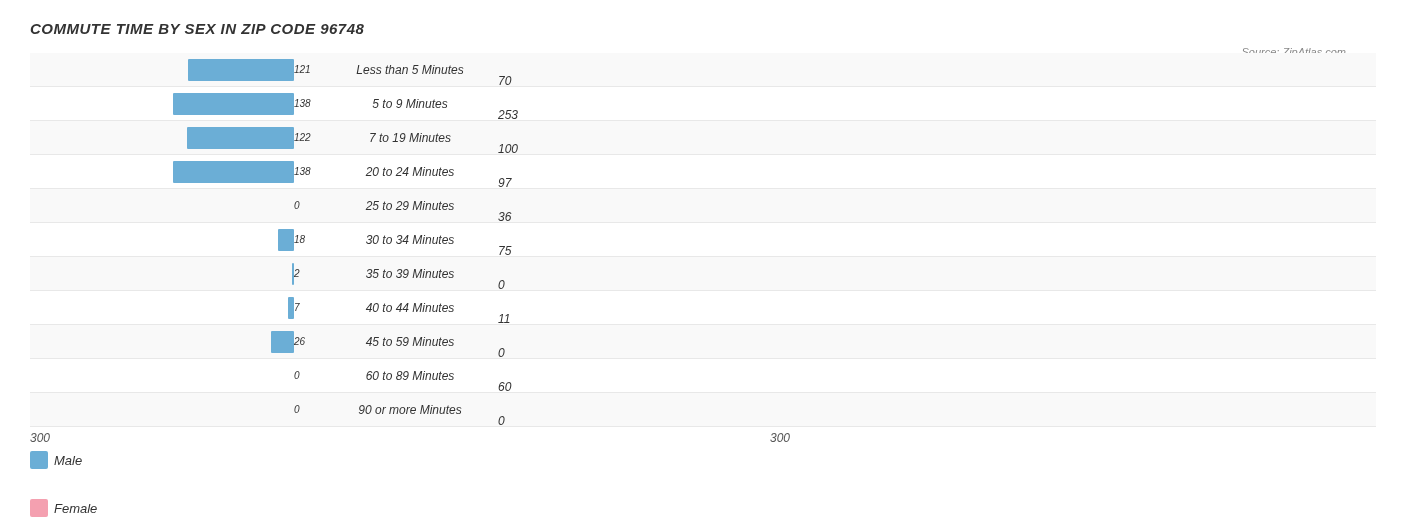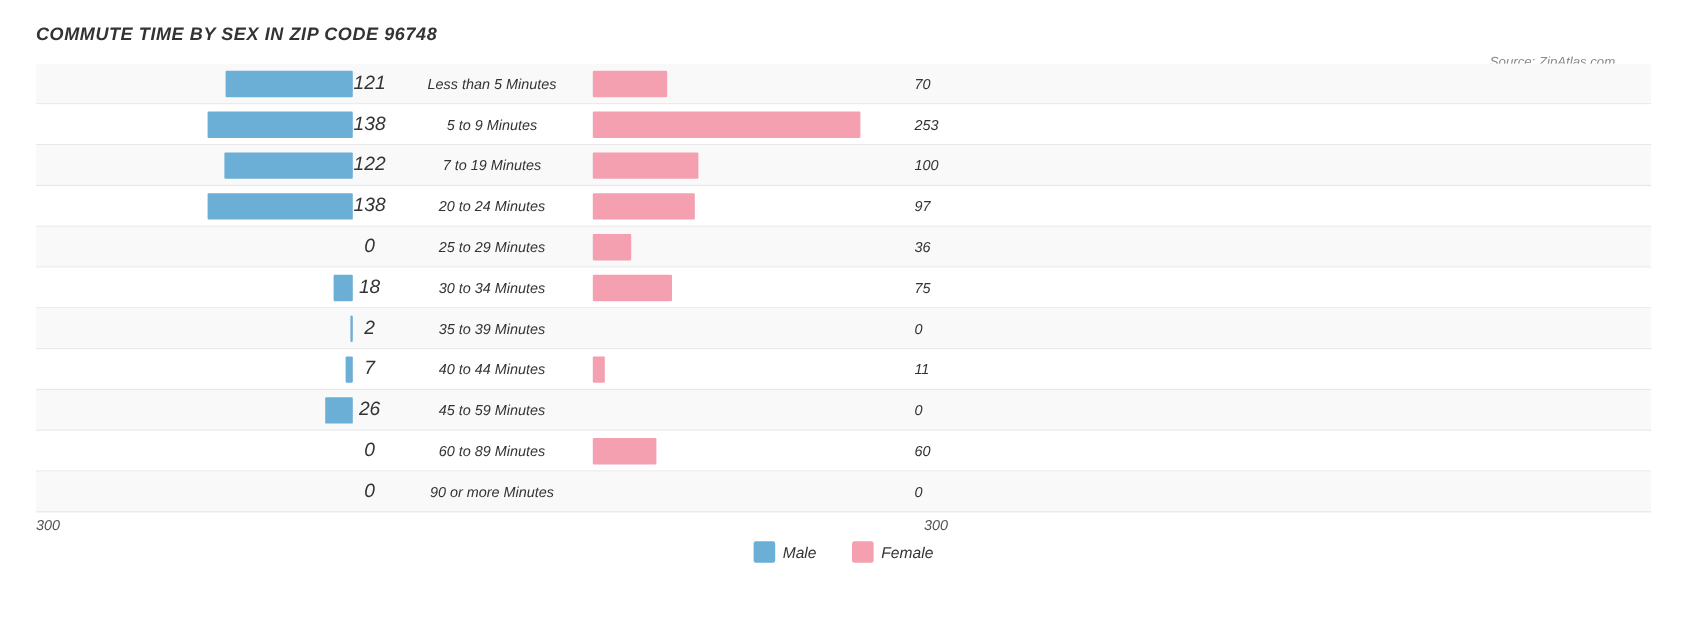--- a/index.html
+++ b/index.html
@@ -43,25 +43,25 @@
     }
     .left-section {
       display: flex;
       align-items: center;
       justify-content: flex-end;
       width: 300px;
       padding-right: 4px;
       flex-shrink: 0;
     }
     .left-val {
-      font-size: 16px;
+      font-size: 10px;
       color: #333;
       margin-right: 4px;
       min-width: 28px;
-      text-align: center;
+      text-align: left;
     }
     .left-bar-wrap {
       display: flex;
       justify-content: flex-end;
       flex: 1;
     }
     .bar-blue {
       background: #6baed6;
       height: 22px;
       border-radius: 1px;
@@ -69,45 +69,46 @@
     .center-label {
       width: 160px;
       text-align: center;
       font-size: 12px;
       color: #333;
       flex-shrink: 0;
       padding: 0 4px;
     }
     .right-section {
       display: flex;
-      align-items: center;
+      align-items: flex-start;
       width: 300px;
       padding-left: 4px;
       flex-shrink: 0;
+      flex-direction: column;
     }
     .right-bar-wrap {
       flex: 1;
     }
     .bar-pink {
       background: #f4a0b0;
       height: 22px;
       border-radius: 1px;
     }
     .right-val {
       font-size: 12px;
       color: #333;
       margin-left: 4px;
       min-width: 28px;
     }
     .legend-row {
       display: flex;
       justify-content: center;
-      align-items: center;
       gap: 30px;
       margin-top: 6px;
+      flex-direction: column;
     }
     .legend-item {
       display: flex;
       align-items: center;
       gap: 6px;
       font-size: 13px;
       color: #333;
     }
     .legend-swatch {
       width: 18px;

